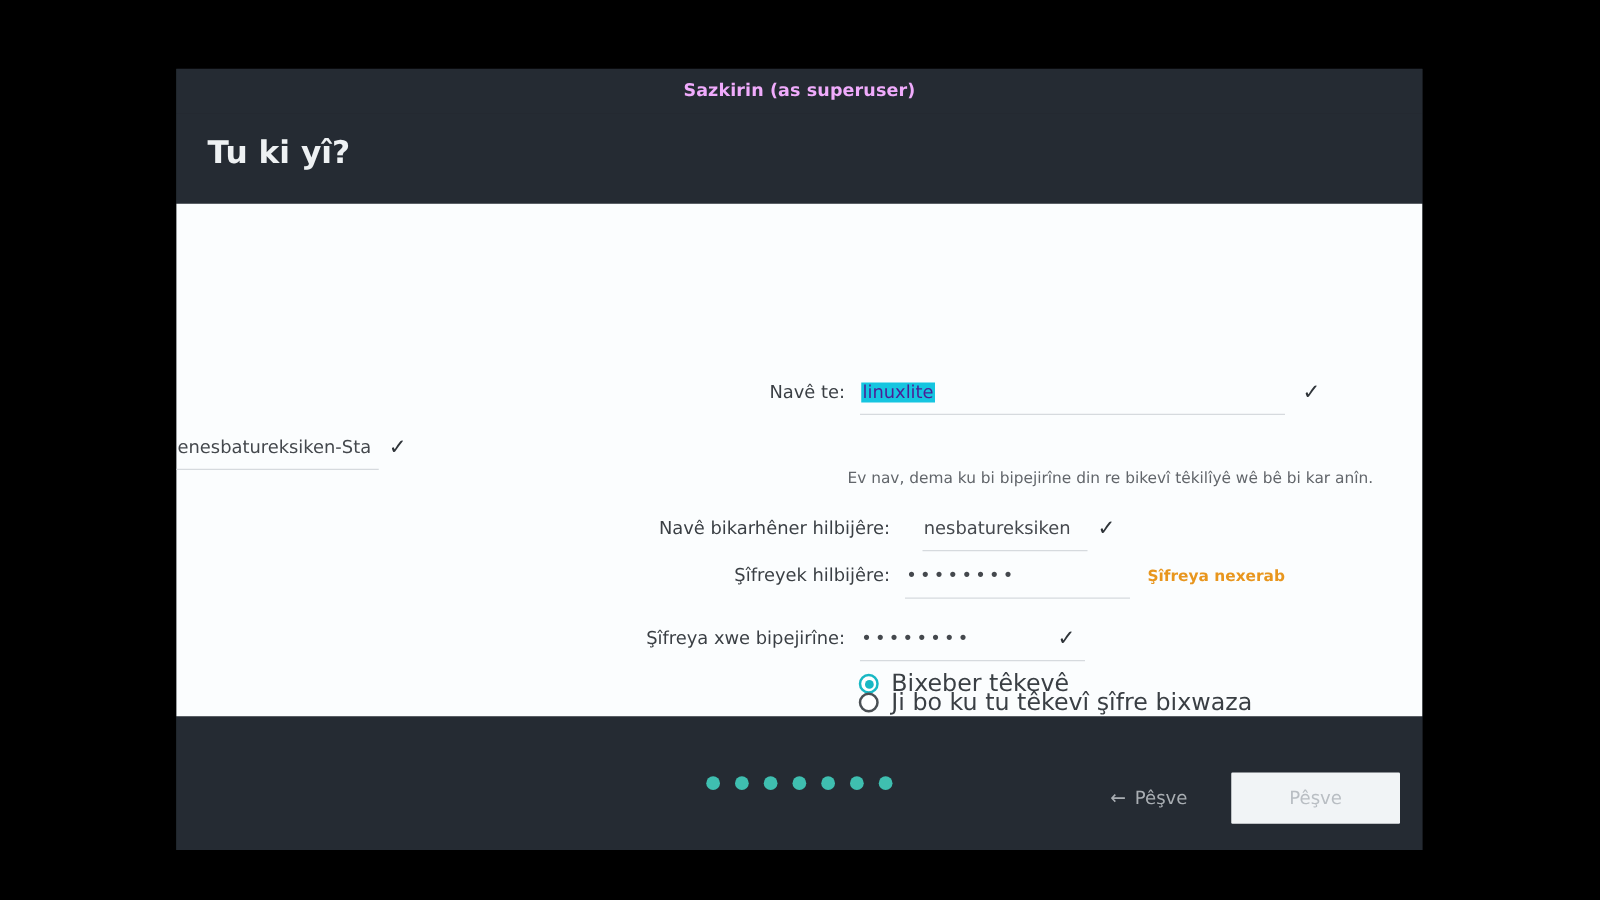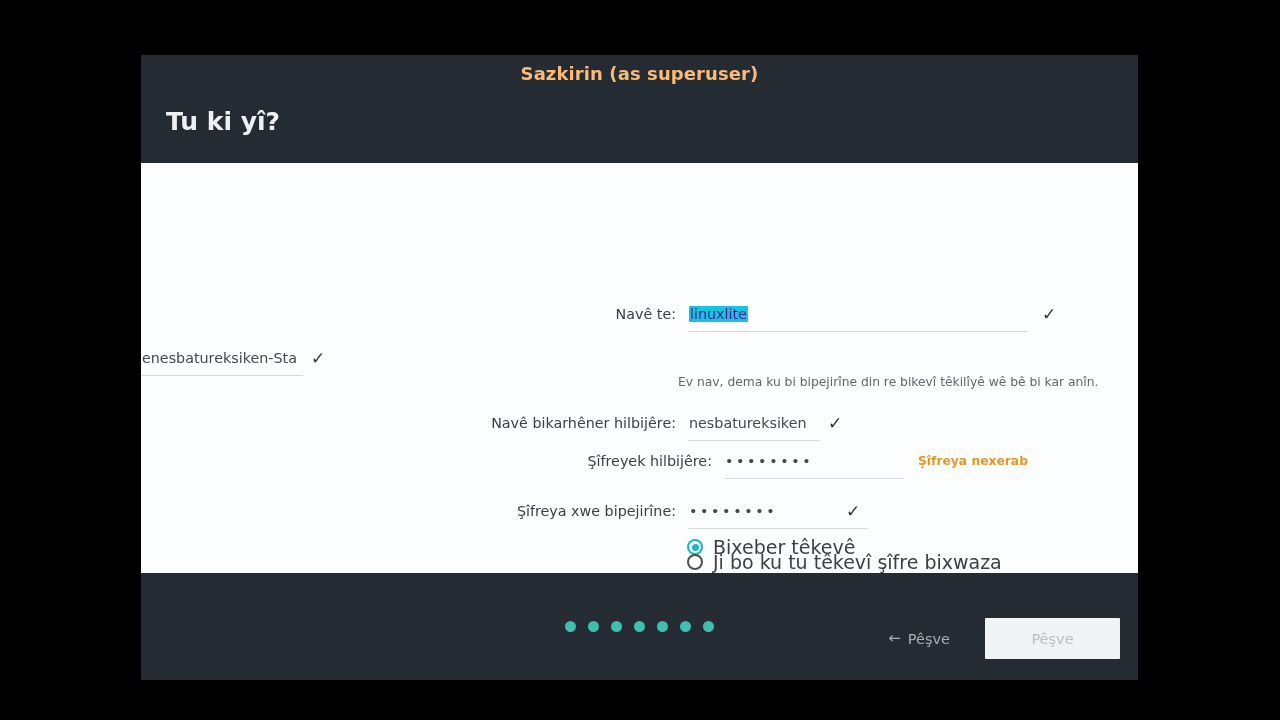--- a/index.html
+++ b/index.html
@@ -23,22 +23,22 @@
 
   
   #titlebar {
     height: 36px;
     display: flex;
     align-items: center;
     justify-content: center;
     background: #252b33;
   }
   #titlebar .title-text {
-    color: #fdba74;
-    font-size: 18px;
+    color: #f0abfc;
+    font-size: 14px;
     font-weight: bold;
     letter-spacing: .1px;
   }
 
   
   #page-header {
     height: 72px;
     background: #252b33;
     padding-left: 25px;
     display: flex;
@@ -250,23 +250,23 @@
       <div class="form-row" style="top:182px;">
         <div class="field-wrap" style="width:162px;">
           <span class="field-text" style="width:162px;">enesbatureksiken-Sta</span>
           <span class="underline" style="width:162px;"></span>
         </div>
         <span class="check" style="margin-left:8px;">✓</span>
       </div>
 
       <div class="hint-row" style="top:212px;">Ev nav, dema ku bi bipejirîne din re bikevî têkilîyê wê bê bi kar anîn.</div>
 
-      <div class="form-row" style="top:247px;">
+      <div class="form-row" style="top:247px;padding-left:36px;">
         <span class="row-label">Navê bikarhêner hilbijêre:</span>
-        <div class="field-wrap" style="width:132px;">
+        <div class="field-wrap" style="width:132px;margin-left:14px;">
           <span class="field-text" style="width:132px;">nesbatureksiken</span>
           <span class="underline" style="width:132px;"></span>
         </div>
         <span class="check" style="margin-left:8px;">✓</span>
       </div>
 
       <div class="form-row" style="top:285px;margin-left:36px;">
         <span class="row-label">Şîfreyek hilbijêre:</span>
         <div class="field-wrap" style="width:180px;">
           <span class="field-text pwdots" style="width:180px;">••••••••</span>

